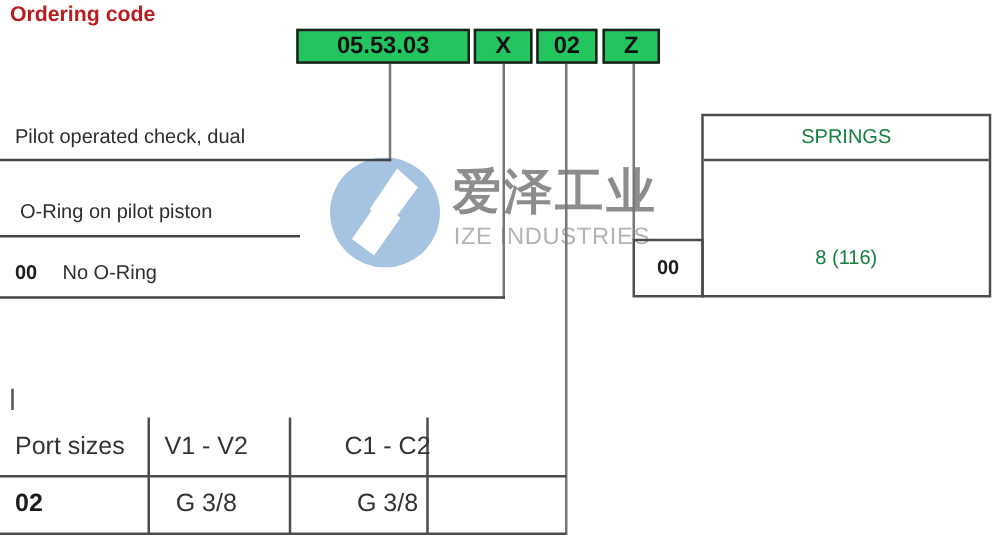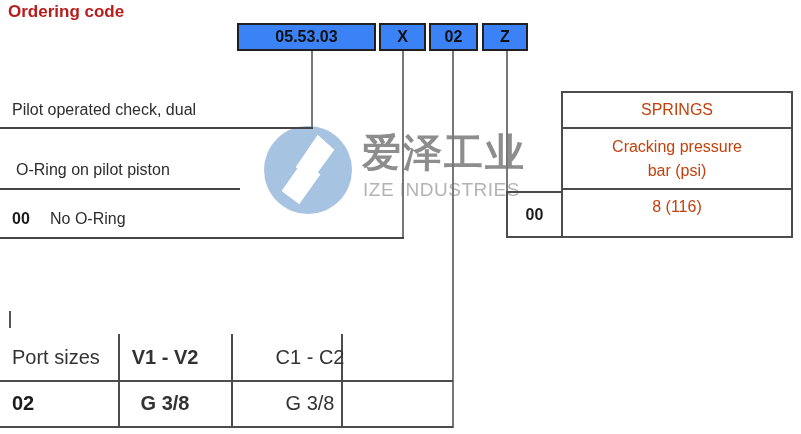--- a/index.html
+++ b/index.html
@@ -22,23 +22,23 @@
     font-size: 17px;
     font-weight: 700;
     color: #b91c1c;
     z-index: 3;
   }
 
   
   .codebox {
     top: 23px; height: 28px;
     border: 2px solid #202020;
-    background: #3b82f6;
+    background: #22c55e;
     display: flex; align-items: center; justify-content: center;
-    font-size: 16px; font-weight: 700; color: #111111;
+    font-size: 19px; font-weight: 700; color: #111111;
     z-index: 3;
   }
   .codebox-0 { left: 237px; width: 139px; }
   .codebox-1 { left: 379px; width: 47px; }
   .codebox-2 { left: 429px; width: 49px; }
   .codebox-3 { left: 482px; width: 46px; }
 
   
   .vline { width: 2px; background: #77787b; z-index: 2; }
   .vline-0 { left: 311px; top: 51px; height: 78px; }
@@ -60,21 +60,21 @@
 
   
   .springs-main {
     left: 561px; top: 91px; width: 232px; height: 147px;
     border: 2px solid #4c4c4e;
     z-index: 3; background: transparent;
   }
   .springs-cell {
     position: absolute; left: 0; width: 100%;
     display: flex; align-items: center; justify-content: center;
-    font-size: 16px; color: #c2410c; text-align: center;
+    font-size: 16px; color: #15803d; text-align: center;
   }
   .springs-header { top: 0; height: 36px; border-bottom: 2px solid #4c4c4e; }
   .springs-sub { top: 36px; height: 61px; border-bottom: 2px solid #4c4c4e;
                  flex-direction: column; line-height: 24px; }
   .springs-value { top: 97px; height: 34px; }
   .springs-code-cell {
     left: 506px; top: 191px; width: 57px; height: 47px;
     border: 2px solid #4c4c4e;
     display: flex; align-items: center; justify-content: center;
     font-size: 16px; font-weight: 700; color: #1c1c1c;
@@ -107,21 +107,21 @@
 
   .pt-cell {
     display: flex; align-items: center;
     font-size: 20px; color: #333333; z-index: 3;
     height: 46px;
   }
   .pt-cell.center { justify-content: center; }
   .pt-r0 { top: 334px; }
   .pt-r1 { top: 380px; }
   .pt-c0 { left: 0; width: 118px; padding-left: 12px; }
-  .pt-c1 { left: 120px; width: 90px; font-weight: bold; }
+  .pt-c1 { left: 120px; width: 90px; }
   .pt-c2 { left: 233px; width: 108px; margin-left: 23px; }
   .pt-bold { font-weight: 700; color: #1c1c1c; }
 </style>
 </head>
 <body>
 
 <div id="canvas">
 
   <div class="abs wm wm-logo">
     <svg width="88" height="88" viewBox="0 0 100 100" xmlns="http://www.w3.org/2000/svg">
@@ -150,24 +150,20 @@
 
   <div class="abs label label-oring">O-Ring on pilot piston</div>
   <div class="abs hrule hrule-oring"></div>
 
   <div class="abs label label-nooring-code">00</div>
   <div class="abs label label-nooring-text">No O-Ring</div>
   <div class="abs hrule hrule-nooring"></div>
 
   <div class="abs springs-main">
     <div class="springs-cell springs-header">SPRINGS</div>
-    <div class="springs-cell springs-sub">
-      <span>Cracking pressure</span>
-      <span>bar (psi)</span>
-    </div>
     <div class="springs-cell springs-value">8 (116)</div>
   </div>
   <div class="abs springs-code-cell">00</div>
 
   <div class="abs pt-tick"></div>
   <div class="abs pt-vline pt-vline-0"></div>
   <div class="abs pt-vline pt-vline-1"></div>
   <div class="abs pt-vline pt-vline-2"></div>
   <div class="abs pt-hline pt-hline-mid"></div>
   <div class="abs pt-hline pt-hline-bottom"></div>

